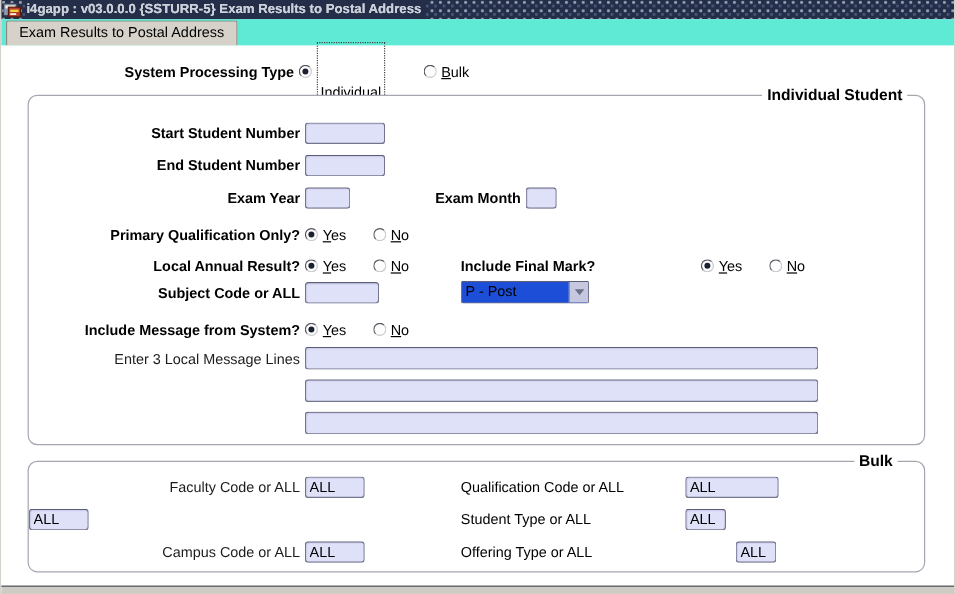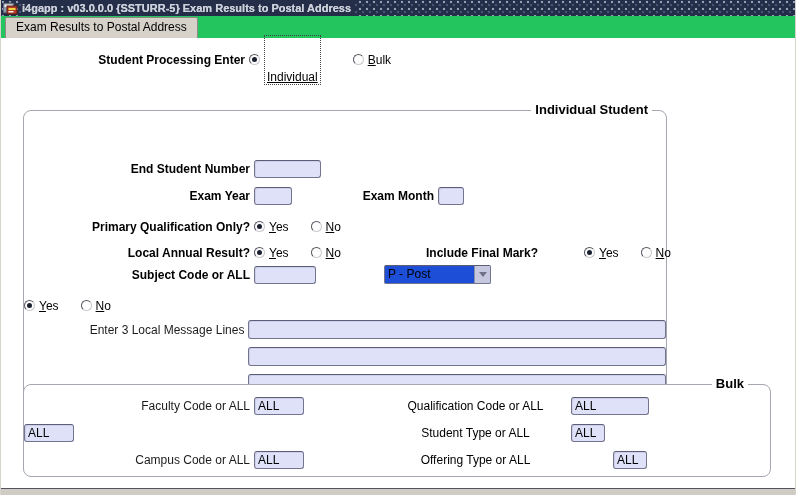--- a/index.html
+++ b/index.html
@@ -15,21 +15,21 @@
     background-image:
       radial-gradient(circle at 2px 2px, #93a0b6 0 1px, transparent 1.6px),
       radial-gradient(circle at 5px 5px, #46557a 0 1px, transparent 1.6px);
     background-size:7px 7px;
     display:flex; align-items:center; padding-left:2px; }
   .titlebar .app-icon { width:15px; height:13px; margin-right:3px; flex:0 0 auto; }
   .titlebar .title-text { color:#ccd0da; font-weight:bold; font-size:11px; line-height:16px;
     white-space:nowrap; text-shadow:0 0 0 #ccd0da; background:#242e48; padding:0 4px 0 1px; }
 
   
-  .tabbar { position:absolute; left:0; top:16px; width:796px; height:22px; background:#22c55e; }
+  .tabbar { position:absolute; left:0; top:16px; width:796px; height:22px; background:#5eead4; }
   .tab { position:absolute; left:4px; top:1px; height:21px; background:#d6d2ca;
     border:1px solid #8d8a81; border-bottom:none; border-radius:2px 2px 0 0;
     padding:0 10px; line-height:19px; font-size:12px; color:#000; }
 
   
   .content { position:absolute; left:0; top:38px; width:796px; height:450px; background:#fff; }
 
   .row { position:absolute; left:0; right:0; height:19px; display:flex; align-items:center; }
   .lbl  { display:inline-block; width:230px; text-align:right; padding-right:4px;
           font-weight:bold; white-space:nowrap; }
@@ -62,21 +62,21 @@
     border:1px solid #73748e; border-top-color:#5c5d78; border-radius:2px;
     box-shadow:inset 1px 1px 0 rgba(90,90,140,0.12); cursor:default; }
   .dropdown .dval { flex:1 1 auto; line-height:17px; padding-left:3px; white-space:nowrap; overflow:hidden; }
   .dropdown .dbtn { flex:0 0 16px; background:#c5c8de; border-left:1px solid #8d90a8;
     display:flex; align-items:center; justify-content:center; }
   .tri-down { width:0; height:0; border-left:4px solid transparent; border-right:4px solid transparent;
     border-top:5px solid #6d7089; }
 
   
   .right-pair { position:absolute; display:flex; align-items:center; }
-  .lbl2 { display:inline-block; text-align:center; padding-right:4px; white-space:nowrap; }
+  .lbl2 { display:inline-block; text-align:left; padding-right:4px; white-space:nowrap; }
 
   
   .bottombar { position:absolute; left:0; bottom:0; width:796px; height:7px; background:#cfccc5;
     border-top:1px solid #55545e; }
 </style>
 </head>
 <body>
 
 <div class="window">
 
@@ -91,36 +91,40 @@
     <span class="title-text">i4gapp : v03.0.0.0 {SSTURR-5} Exam Results to Postal Address</span>
   </div>
 
   <div class="tabbar">
     <div class="tab">Exam Results to Postal Address</div>
   </div>
 
   <div class="content">
 
     <div class="row" style="top:12px;">
-      <span class="lbl" style="width:248px;">Student Processing Enter</span>
+      <span class="lbl" style="width:248px;">System Processing Type</span>
       <span class="radio-group">
         <span class="radio-item" style="margin-right:0;">
           <span class="rcircle sel"></span>
           <span class="focus-dotted"><span class="rlabel full-underline">Individual</span></span>
         </span>
         <span class="radio-item" style="margin-left:32px;">
           <span class="rcircle"></span>
           <span class="rlabel mnemonic">Bulk</span>
         </span>
       </span>
     </div>
 
-    <div class="groupbox" style="left:22px; top:41px; width:644px; height:292px;margin-top:31px;">
+    <div class="groupbox" style="left:22px; top:41px; width:748px; height:292px;">
       <span class="gtitle" style="right:14px;">Individual Student</span>
 
+      <div class="row" style="top:21px;">
+        <span class="lbl">Start Student Number</span>
+        <input class="field" style="width: 67px;" value="">
+      </div>
 
       <div class="row" style="top:48px;">
         <span class="lbl">End Student Number</span>
         <input class="field" style="width: 67px;" value="">
       </div>
 
       <div class="row" style="top:75px;">
         <span class="lbl">Exam Year</span>
         <input class="field" style="width: 38px;" value="">
         <span class="lbl" style="width:146px;">Exam Month</span>
@@ -173,20 +177,21 @@
           <span class="dropdown">
             <span class="dval">P - Post</span>
             <span class="dbtn">
               <span class="tri-down"></span>
             </span>
           </span>
         </span>
       </div>
 
       <div class="row" style="top:185px;">
+        <span class="lbl">Include Message from System?</span>
         <span class="radio-group">
           <span class="radio-item">
             <span class="rcircle sel"></span>
             <span class="rlabel mnemonic">Yes</span>
           </span>
           <span class="radio-item">
             <span class="rcircle"></span>
             <span class="rlabel mnemonic">No</span>
           </span>
         </span>

